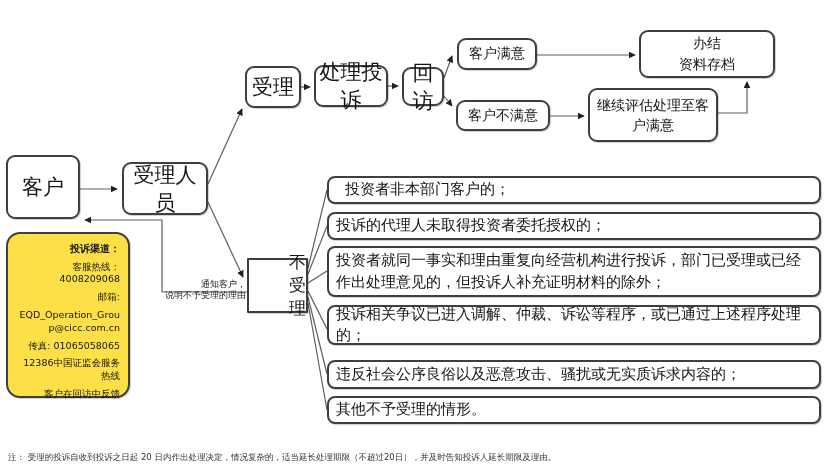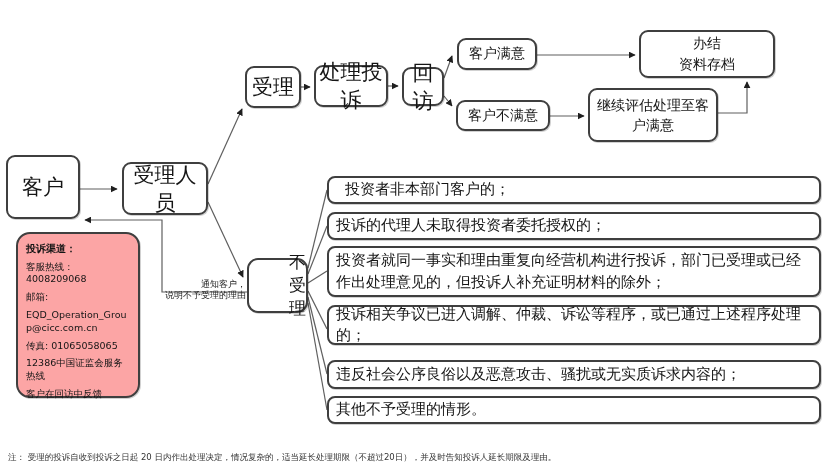--- a/index.html
+++ b/index.html
@@ -18,24 +18,24 @@
   .fs17{font-size:17px;letter-spacing:1px;}
   .two-line{flex-direction:column;row-gap:5px;line-height:1.1;}
   .wrap-center{padding:0 4px;line-height:1.45;}
   .reason{
     position:absolute;left:327px;width:494px;background:#fff;
     border:2px solid #3f3f3f;border-radius:8px;box-sizing:border-box;
     display:flex;align-items:center;text-align:left;padding:1px 7px;
     font-size:15px;line-height:1.42;box-shadow:1px 1px 0 rgba(0,0,0,0.18);
   }
   .channels{
-    position:absolute;left:16px;top:232px;width:124px;height:166px;
-    background:#fca5a5;border:2px solid #3f3f3f;border-radius:14px;
+    position:absolute;left:6px;top:232px;width:124px;height:166px;
+    background:#fde047;border:2px solid #3f3f3f;border-radius:14px;
     box-sizing:border-box;padding:8px 8px;box-shadow:1px 1px 0 rgba(0,0,0,0.18);
-    font-size:9.5px;line-height:1.35;
+    font-size:9.5px;line-height:1.35;text-align:right;
   }
   .channels .title{font-weight:bold;font-size:10px;margin-bottom:5px;}
   .channels .item{margin-bottom:5px;}
   .channels .email{word-break:break-all;}
   .notify{
     position:absolute;left:148px;top:279px;width:98px;text-align:right;
     font-size:9px;line-height:11px;color:#222;
   }
   .footnote{
     position:absolute;left:8px;top:452px;width:820px;
@@ -86,21 +86,21 @@
 
 <div class="box fs14" style="left:456px;top:100px;width:94px;height:31px;">客户不满意</div>
 
 <div class="box fs14 two-line" style="left:639px;top:30px;width:136px;height:48px;">
   <span>办结</span>
   <span>资料存档</span>
 </div>
 
 <div class="box fs14 wrap-center" style="left:588px;top:88px;width:130px;height:54px;">继续评估处理至客户满意</div>
 
-<div class="box fs17" style="left:247px;top:258px;width:61px;height:55px;border-radius:11px;padding-left:41px;">不受理</div>
+<div class="box fs17" style="left:247px;top:258px;width:61px;height:55px;border-radius:1px;padding-left:41px;">不受理</div>
 
 <div class="notify">
   <span style="display:block">通知客户，</span>
   <span style="display:block">说明不予受理的理由</span>
 </div>
 
 <div class="channels">
   <div class="title">投诉渠道：</div>
   <div class="item">客服热线： 4008209068</div>
   <div class="item">邮箱:</div>

